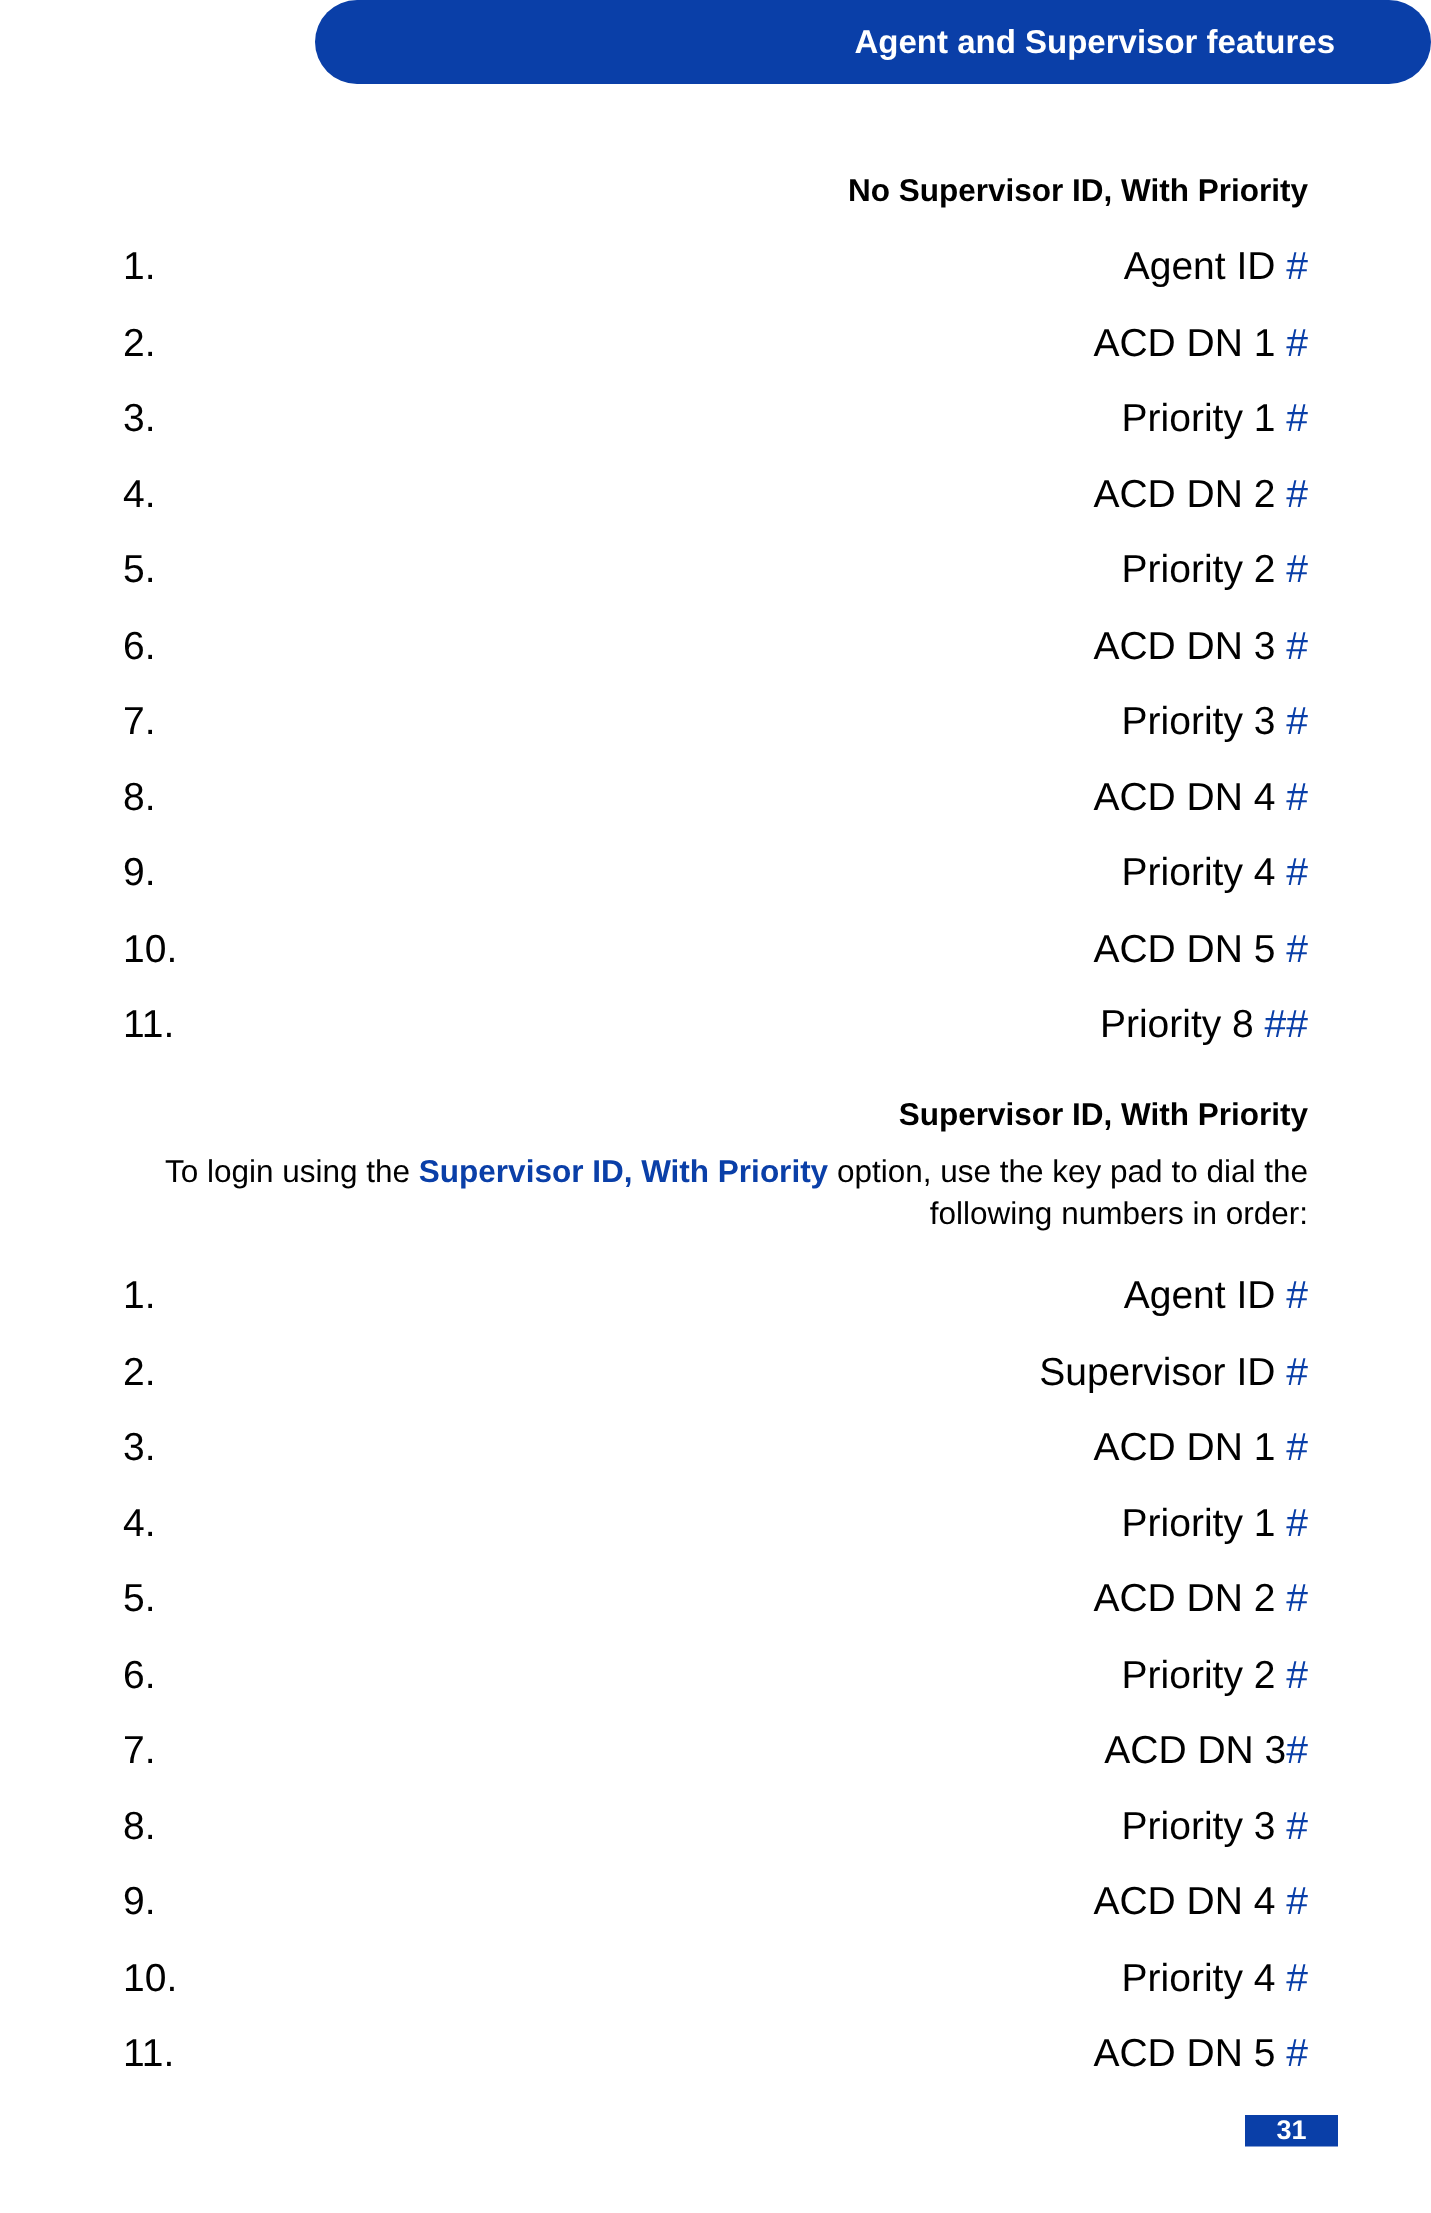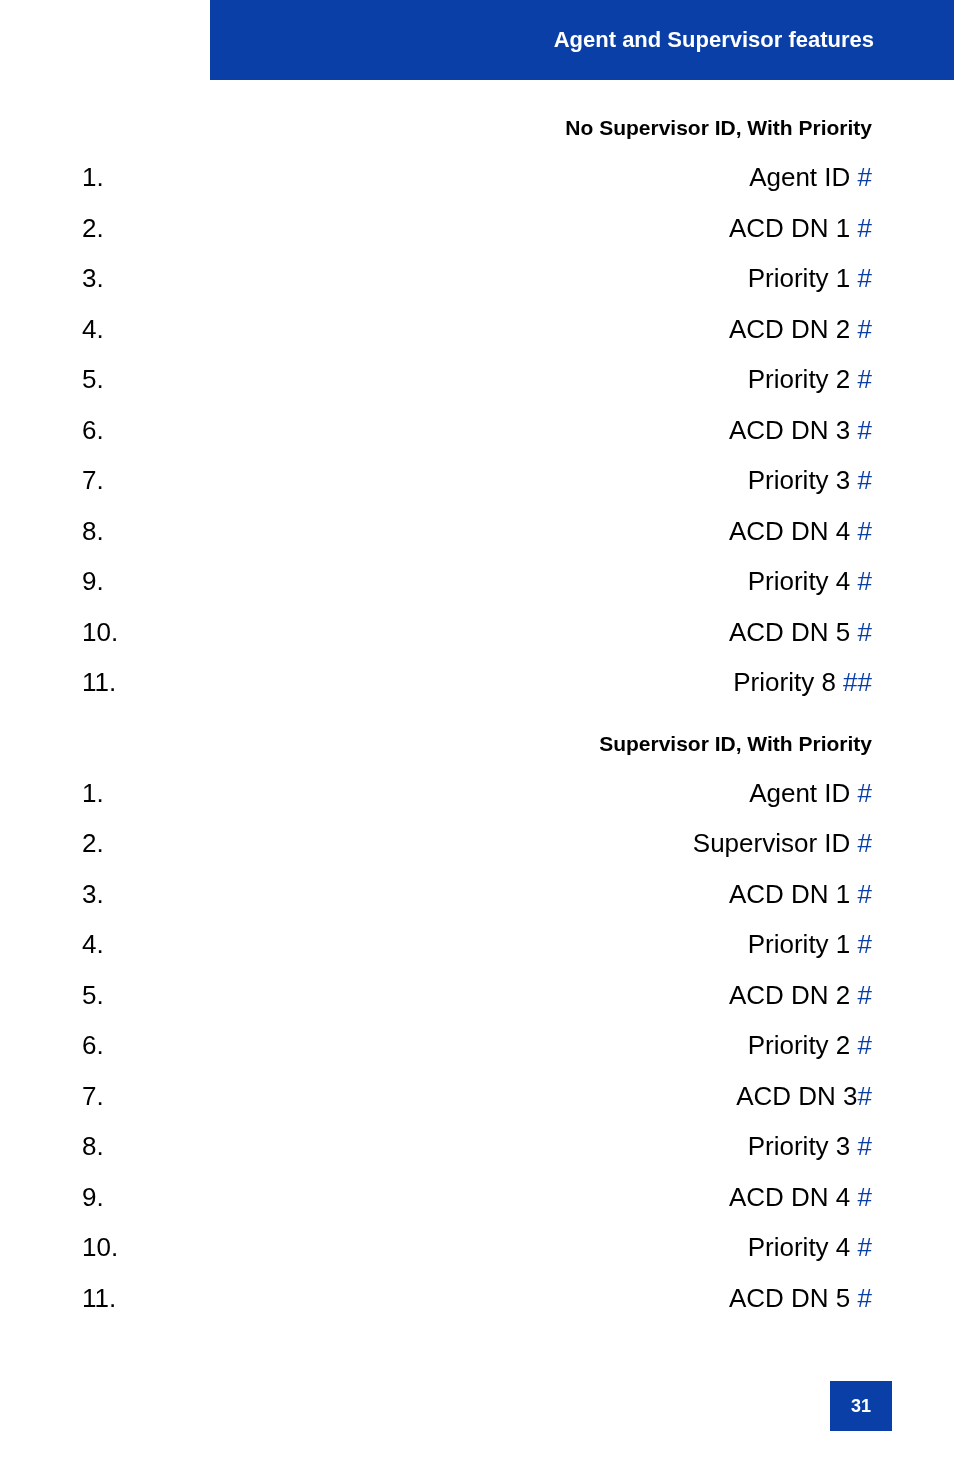--- a/index.html
+++ b/index.html
@@ -9,26 +9,27 @@
     width: 954px;
     height: 1475px;
     position: relative;
     color: #000;
   }
   .header-band {
     position: absolute;
     left: 210px;
     top: 0;
     width: 744px;
-    height: 80px;
+    height: 56px;
     background: #0a3fa8;
     display: flex;
     align-items: center;
     justify-content: flex-end;
-    padding-right: 80px;
+    padding-right: 64px;
+    border-radius: 31px;
   }
   .header-band .title {
     color: #fff;
     font-weight: bold;
     font-size: 22px;
   }
   .content {
     position: absolute;
     left: 82px;
     top: 116px;
@@ -65,21 +66,21 @@
     position: absolute;
     left: 0;
     top: 9px;
   }
   .hash { color: #0a3fa8; }
   .page-num-box {
     position: absolute;
     right: 62px;
     bottom: 44px;
     width: 62px;
-    height: 50px;
+    height: 21px;
     background: #0a3fa8;
     color: #fff;
     font-weight: bold;
     font-size: 18px;
     display: flex;
     align-items: center;
     justify-content: center;
   }
 </style>
 </head>
@@ -100,20 +101,23 @@
     <li><span>Priority 2 </span><span class="hash">#</span></li>
     <li><span>ACD DN 3 </span><span class="hash">#</span></li>
     <li><span>Priority 3 </span><span class="hash">#</span></li>
     <li><span>ACD DN 4 </span><span class="hash">#</span></li>
     <li><span>Priority 4 </span><span class="hash">#</span></li>
     <li><span>ACD DN 5 </span><span class="hash">#</span></li>
     <li><span>Priority 8 </span><span class="hash">##</span></li>
   </ol>
 
   <h2>Supervisor ID, With Priority</h2>
+  <p class="intro">
+    <span>To login using the </span><span class="bold-blue">Supervisor ID, With Priority</span><span> option, use the key pad to dial the following numbers in order:</span>
+  </p>
   <ol>
     <li><span>Agent ID </span><span class="hash">#</span></li>
     <li><span>Supervisor ID </span><span class="hash">#</span></li>
     <li><span>ACD DN 1 </span><span class="hash">#</span></li>
     <li><span>Priority 1 </span><span class="hash">#</span></li>
     <li><span>ACD DN 2 </span><span class="hash">#</span></li>
     <li><span>Priority 2 </span><span class="hash">#</span></li>
     <li><span>ACD DN 3</span><span class="hash">#</span></li>
     <li><span>Priority 3 </span><span class="hash">#</span></li>
     <li><span>ACD DN 4 </span><span class="hash">#</span></li>

